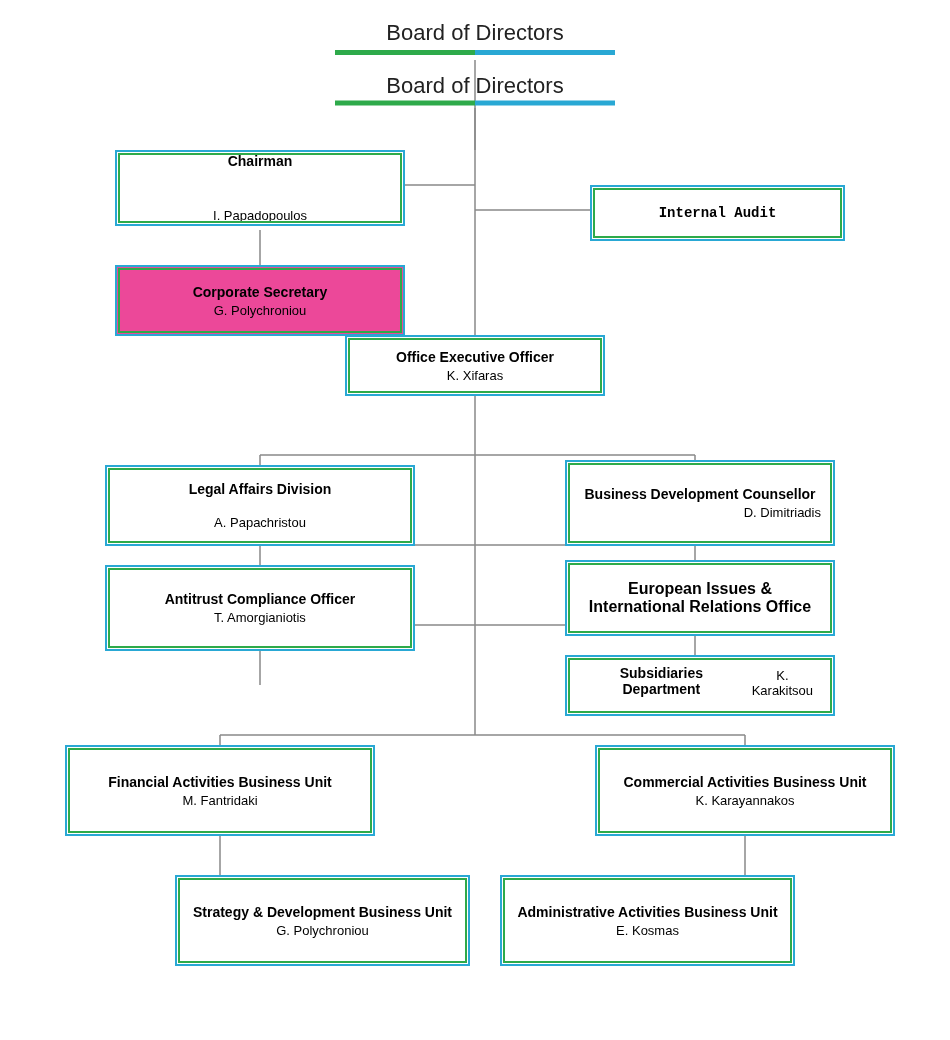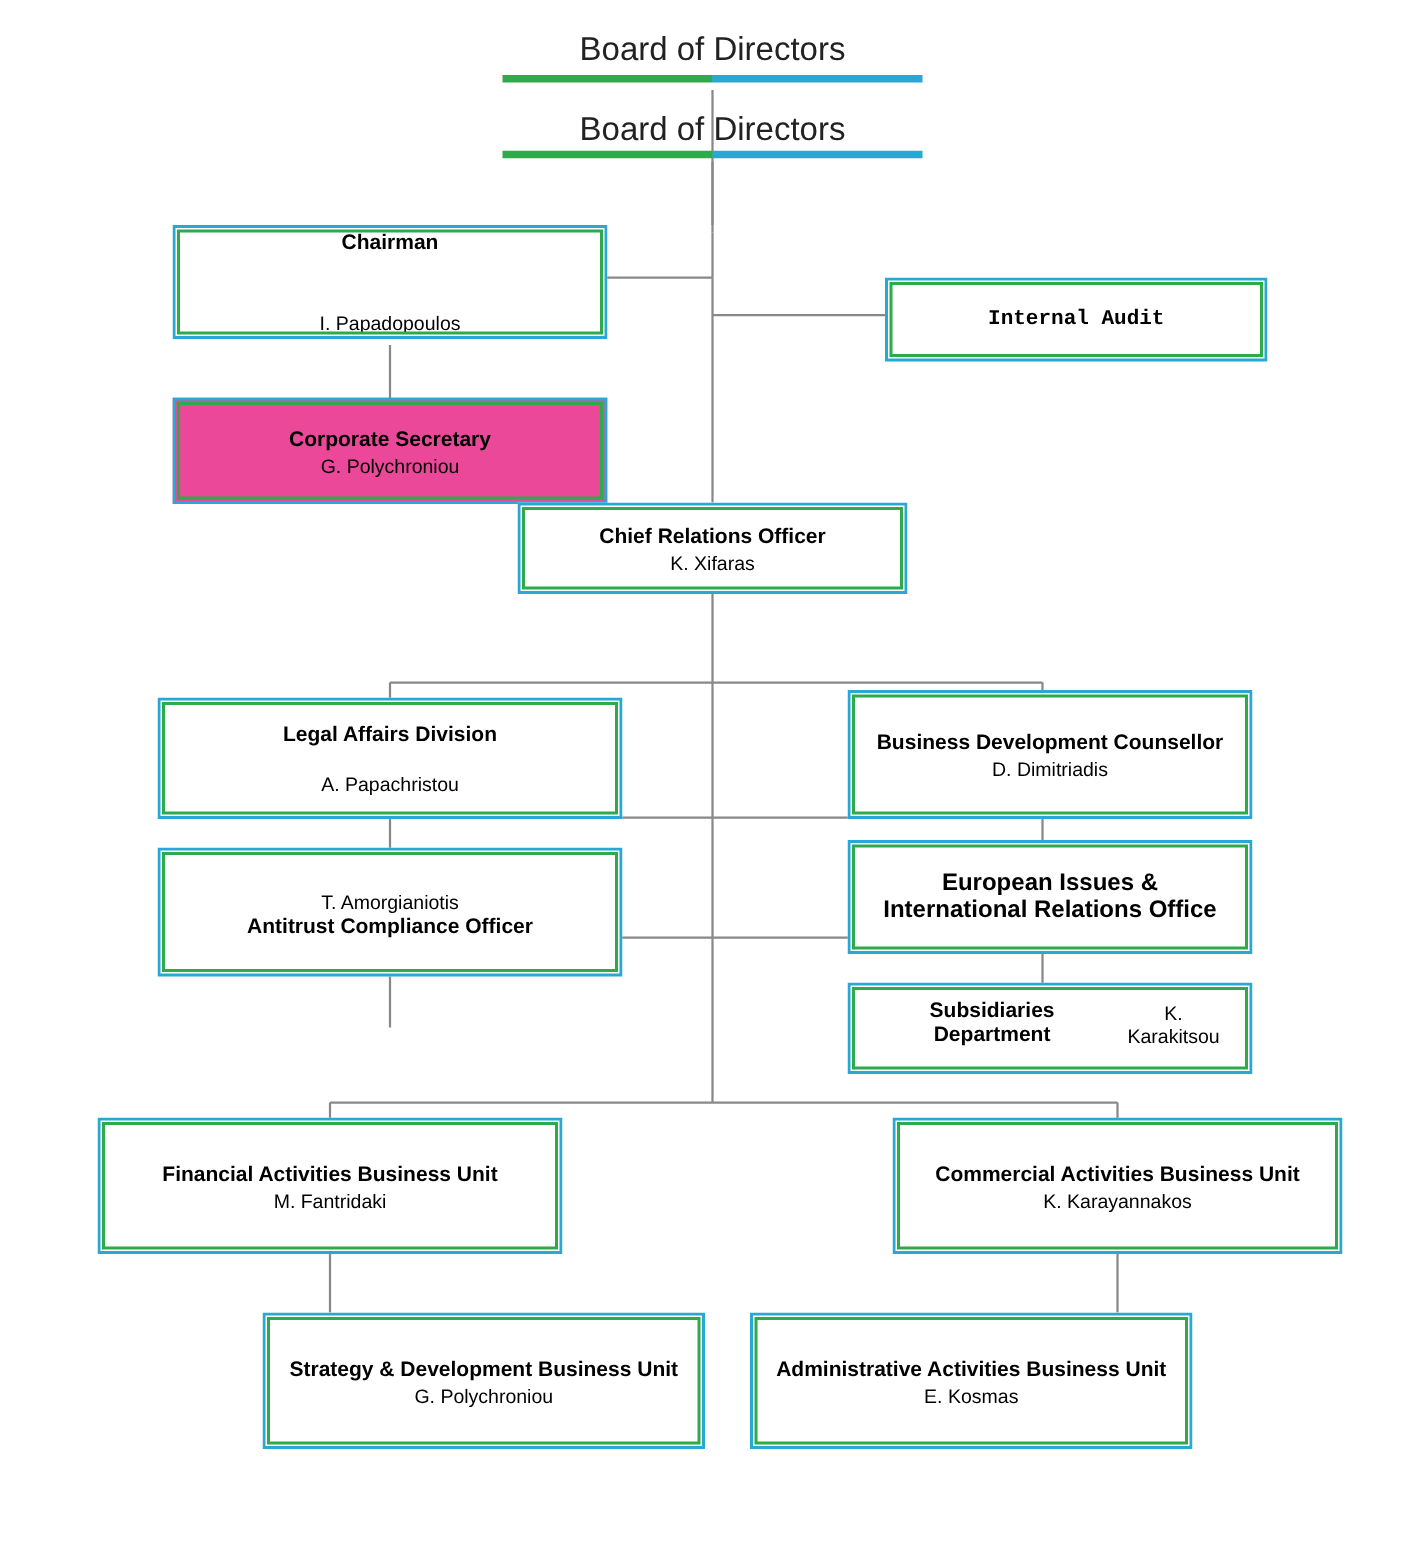--- a/index.html
+++ b/index.html
@@ -103,43 +103,43 @@
 
     <foreignObject x="100" y="210" width="290" height="75">
       <div xmlns="http://www.w3.org/1999/xhtml" style="border: 2.5px solid #29a8d4; outline: 2.5px solid #2eaa4a; outline-offset: -5px; background:#ec4899; text-align:center; padding:8px 12px; height:71px; display:flex; flex-direction:column; justify-content:center;">
         <div style="font-weight:bold; font-size:14px;">Corporate Secretary</div>
         <div style="font-size:13px; margin-top:3px;">G. Polychroniou</div>
       </div>
     </foreignObject>
 
     <foreignObject x="330" y="280" width="260" height="65">
       <div xmlns="http://www.w3.org/1999/xhtml" style="border: 2.5px solid #29a8d4; outline: 2.5px solid #2eaa4a; outline-offset: -5px; background:#fff; text-align:center; padding:8px 12px; height:61px; display:flex; flex-direction:column; justify-content:center;">
-        <div style="font-weight:bold; font-size:14px;">Chief Relations Officer</div>
+        <div style="font-weight:bold; font-size:14px;">Office Executive Officer</div>
         <div style="font-size:13px; margin-top:3px;">K. Xifaras</div>
       </div>
     </foreignObject>
 
     <foreignObject x="90" y="410" width="310" height="85">
       <div xmlns="http://www.w3.org/1999/xhtml" style="border: 2.5px solid #29a8d4; outline: 2.5px solid #2eaa4a; outline-offset: -5px; background:#fff; text-align:center; padding:8px 12px; height:81px; display:flex; flex-direction:column; justify-content:center;">
         <div style="font-weight:bold; font-size:14px;">Legal Affairs Division</div>
         <div style="font-size:13px; margin-top:18px;">A. Papachristou</div>
       </div>
     </foreignObject>
 
     <foreignObject x="550" y="405" width="270" height="90">
       <div xmlns="http://www.w3.org/1999/xhtml" style="border: 2.5px solid #29a8d4; outline: 2.5px solid #2eaa4a; outline-offset: -5px; background:#fff; text-align:center; padding:8px 12px; height:86px; display:flex; flex-direction:column; justify-content:center;">
         <div style="font-weight:bold; font-size:14px;">Business Development Counsellor</div>
-        <div style="font-size:13px; margin-top:3px;">D. Dimitriadis</div>
+        <div style="font-size:13px; margin-top:3px;text-align:right;">D. Dimitriadis</div>
       </div>
     </foreignObject>
 
     <foreignObject x="90" y="510" width="310" height="90">
       <div xmlns="http://www.w3.org/1999/xhtml" style="border: 2.5px solid #29a8d4; outline: 2.5px solid #2eaa4a; outline-offset: -5px; background:#fff; text-align:center; padding:8px 12px; height:86px; display:flex; flex-direction:column; justify-content:center;">
+        <div style="font-weight:bold; font-size:14px;">Antitrust Compliance Officer</div>
         <div style="font-size:13px; margin-top:3px;">T. Amorgianiotis</div>
-        <div style="font-weight:bold; font-size:14px;">Antitrust Compliance Officer</div>
       </div>
     </foreignObject>
 
     <foreignObject x="550" y="505" width="270" height="80">
       <div xmlns="http://www.w3.org/1999/xhtml" style="border: 2.5px solid #29a8d4; outline: 2.5px solid #2eaa4a; outline-offset: -5px; background:#fff; text-align:center; padding:8px 12px; height:76px; display:flex; flex-direction:column; justify-content:center;">
         <div style="font-weight:bold; font-size:16px;">European Issues &amp; International Relations Office</div>
       </div>
     </foreignObject>
 
     <foreignObject x="550" y="600" width="270" height="65">

